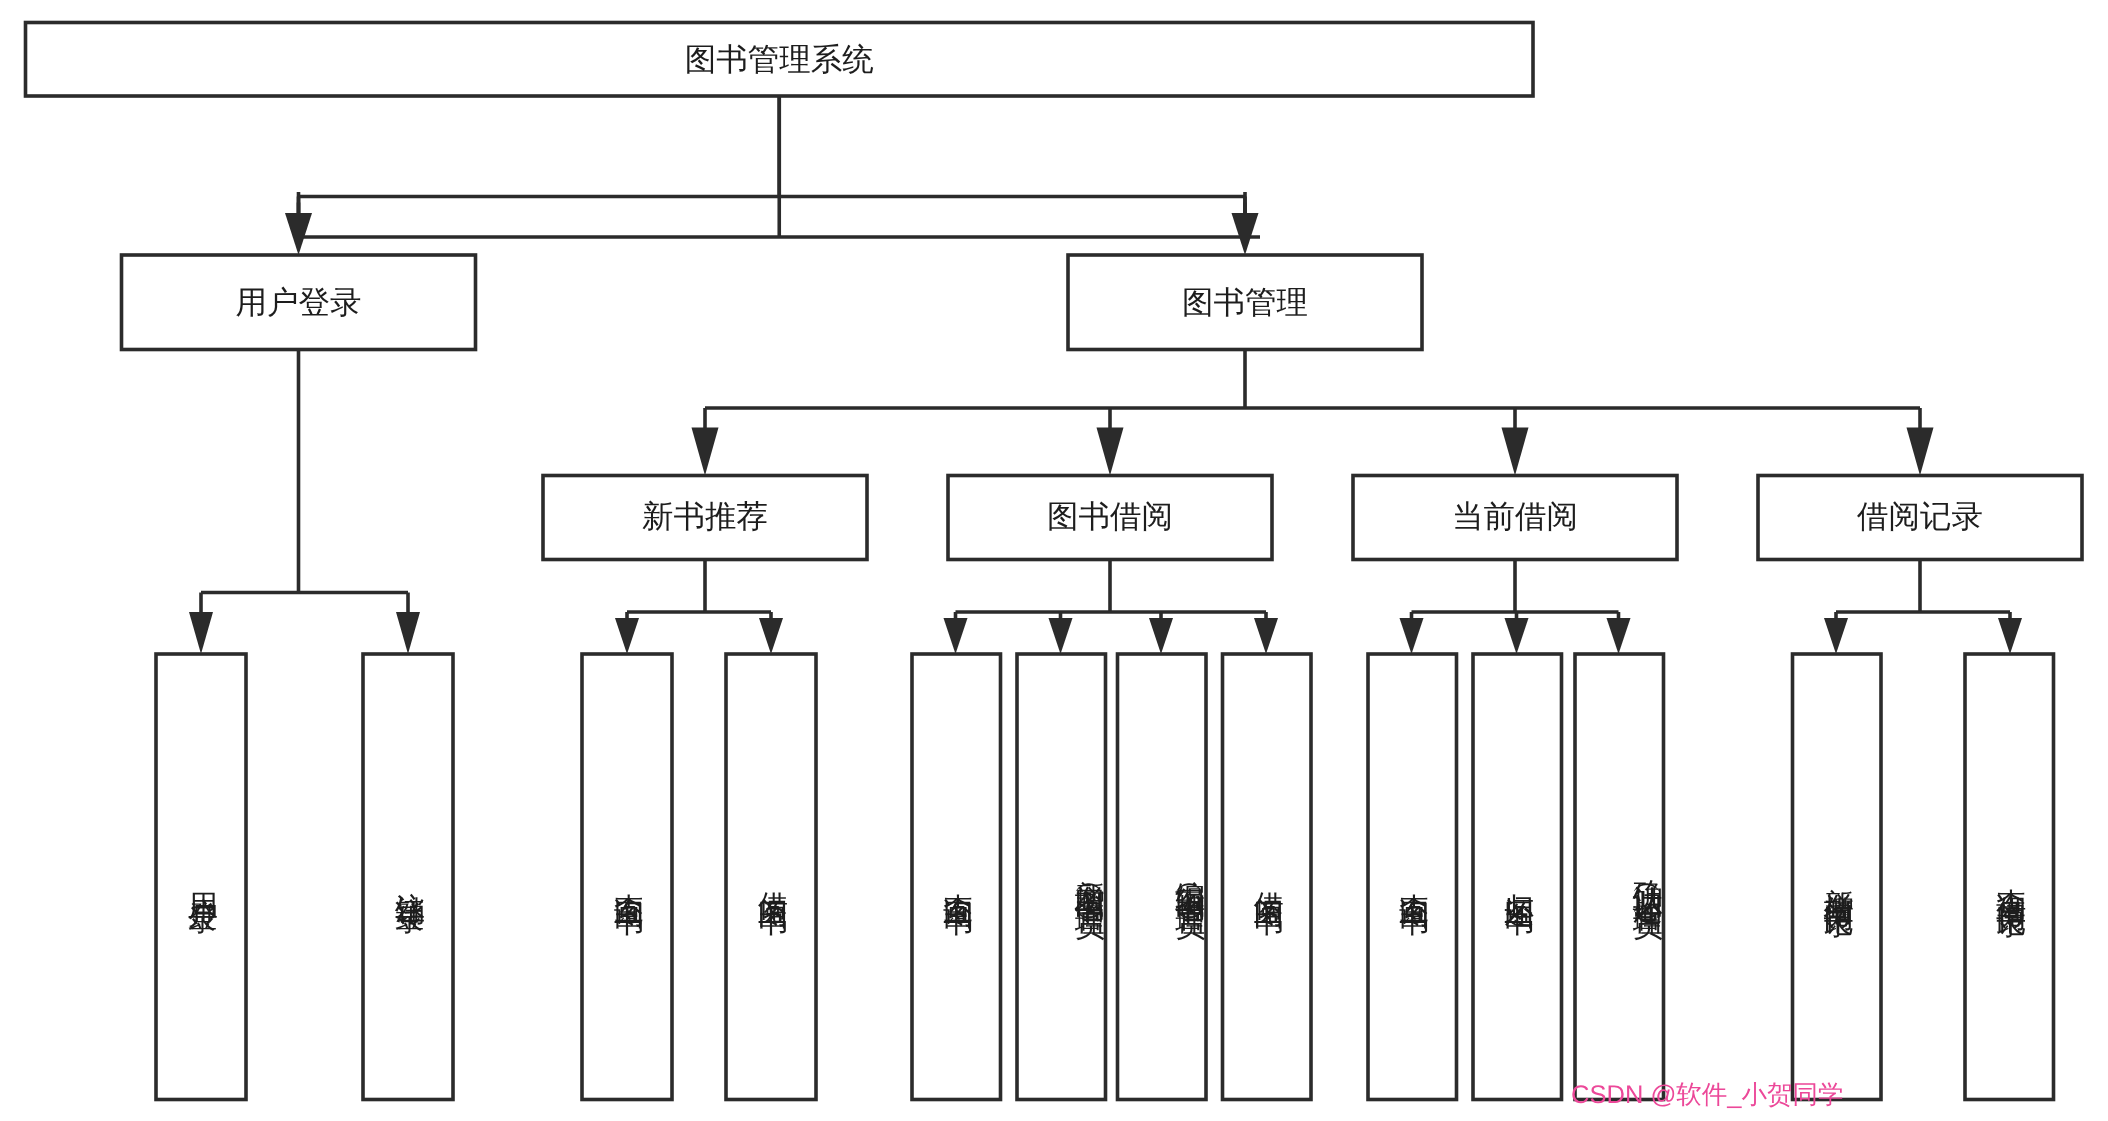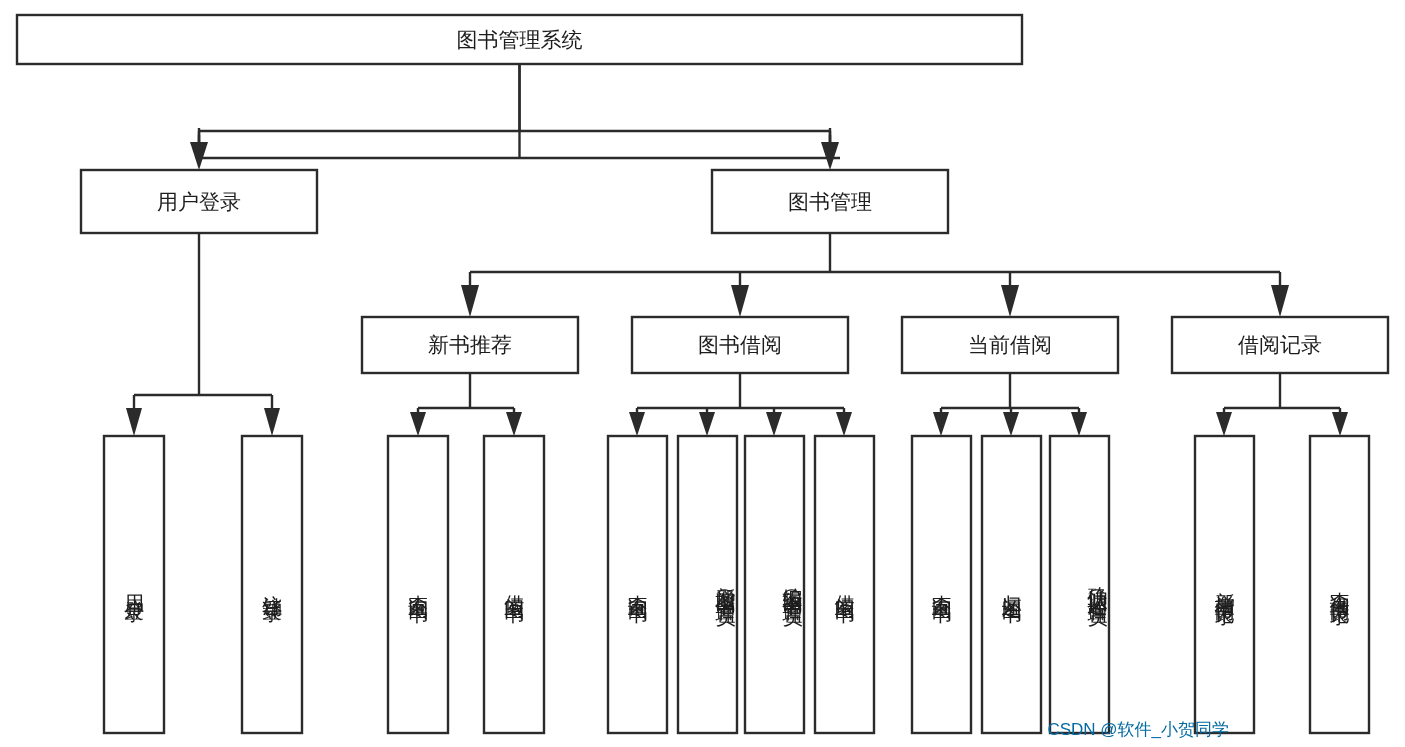--- a/index.html
+++ b/index.html
@@ -63,21 +63,21 @@
     justify-content: center;
     white-space: nowrap;
     pointer-events: none;
   }
   .watermark {
     position: absolute;
     right: 8px;
     bottom: 6px;
     font-family: "Liberation Sans", "DejaVu Sans", sans-serif;
     font-size: 17px;
-    color: #0369a1;
+    color: #ec4899;
     white-space: nowrap;
   }
 </style>
 </head>
 <body>
 
 <div id="diagram-root">
 
   <svg id="flow-svg" viewBox="0 0 1405 747">
 

